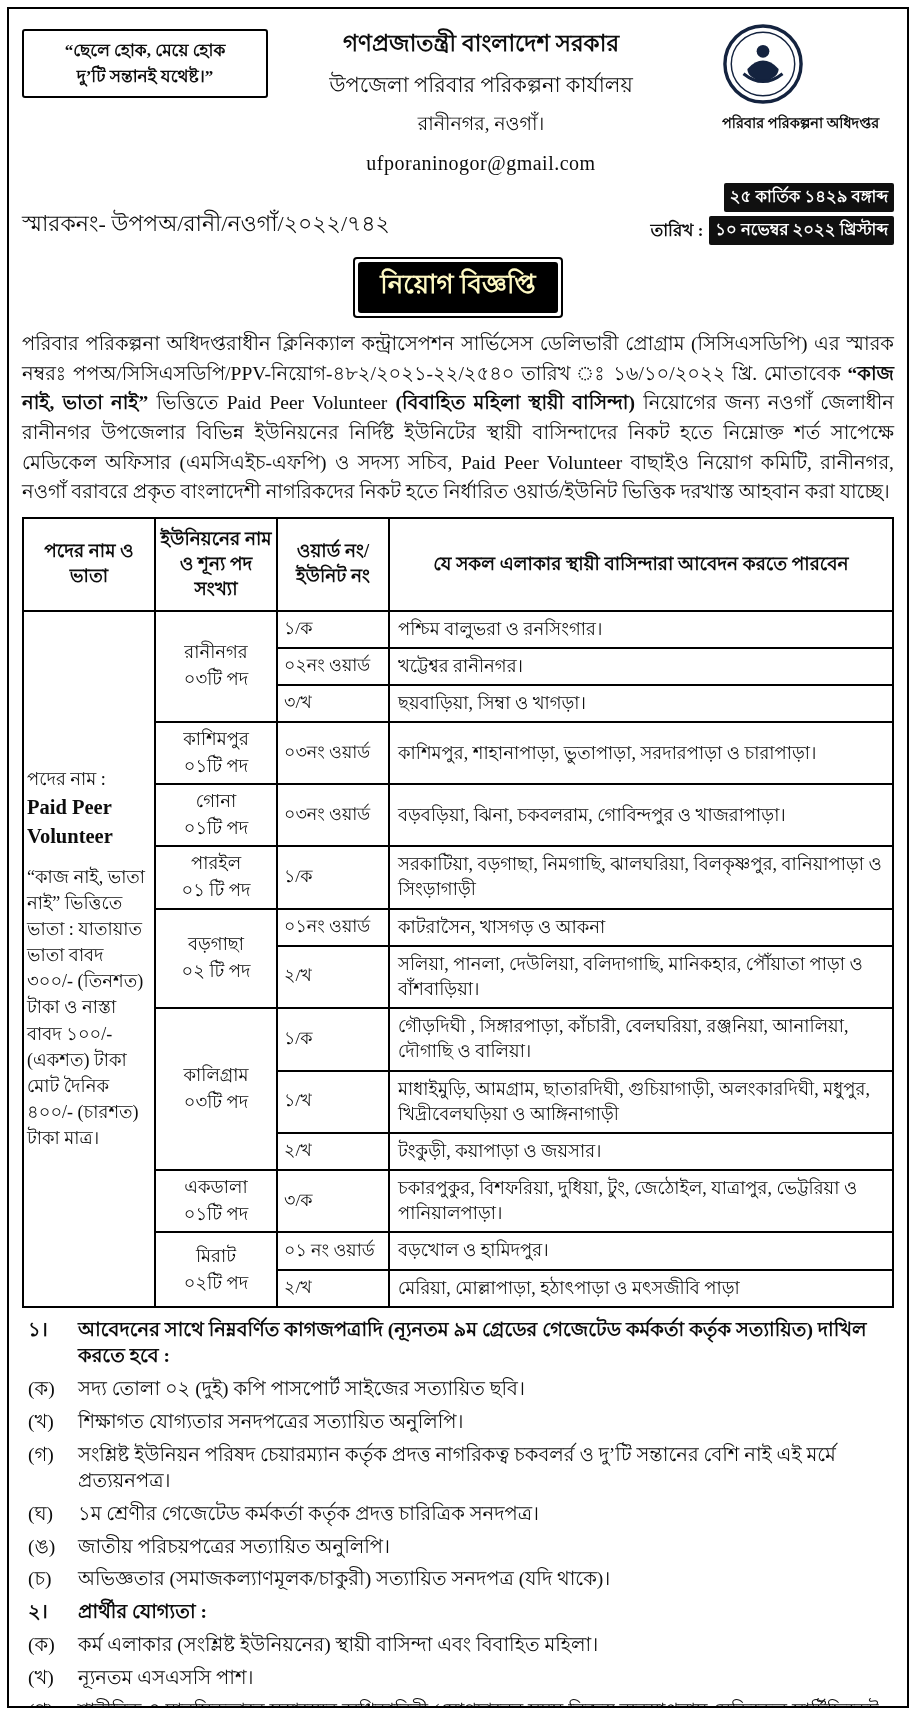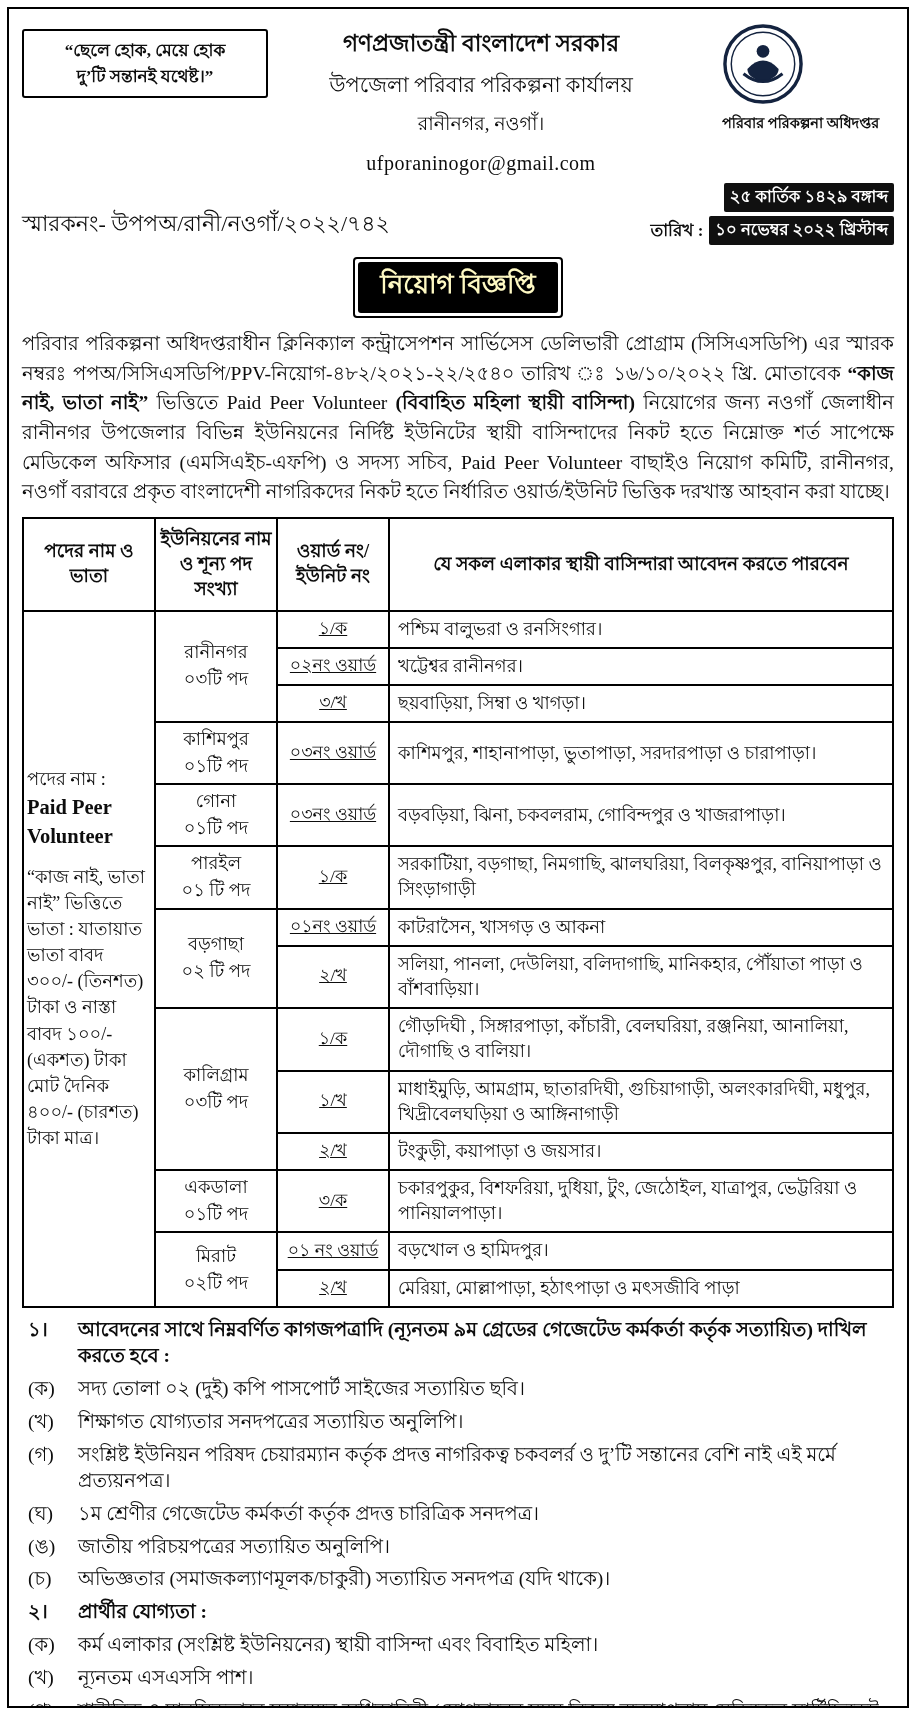--- a/index.html
+++ b/index.html
@@ -47,21 +47,21 @@
   .intro { margin-top: 11px; font-size: 19.5px; line-height: 1.52; text-align: justify; }
   .b { font-weight: bold; }
   
   table { width: 100%; border-collapse: collapse; margin-top: 10px; font-size: 18px; }
   th, td { border: 2px solid #000; padding: 3px 6px; vertical-align: middle; }
   th { font-weight: bold; text-align: center; padding: 8px 3px; font-size: 18.5px; line-height: 1.35; }
   .post-cell { text-align: left; font-size: 18px; line-height: 1.45; padding: 2px 3px; }
   .post-cell .latin { font-size: 20.5px; font-weight: bold; }
   .post-cell .gap { margin-top: 12px; }
   .union-cell { text-align: center; line-height: 1.5; }
-  .ward-cell { text-align: center; white-space: nowrap; font-size: 17.5px; text-decoration: underline; }
+  .ward-cell { text-align: left; white-space: nowrap; font-size: 17.5px; }
   .area-cell { text-align: left; padding: 5px 8px; line-height: 1.4; }
   
   .sections { margin-top: 9px; font-size: 19.5px; }
   .sec-row { display: grid; grid-template-columns: 56px 1fr; margin-top: 6.5px; line-height: 1.35; }
   .sec-label { padding-left: 6px; }
   .sec-text { padding-left: 0; }
 </style>
 </head>
 <body>
 

